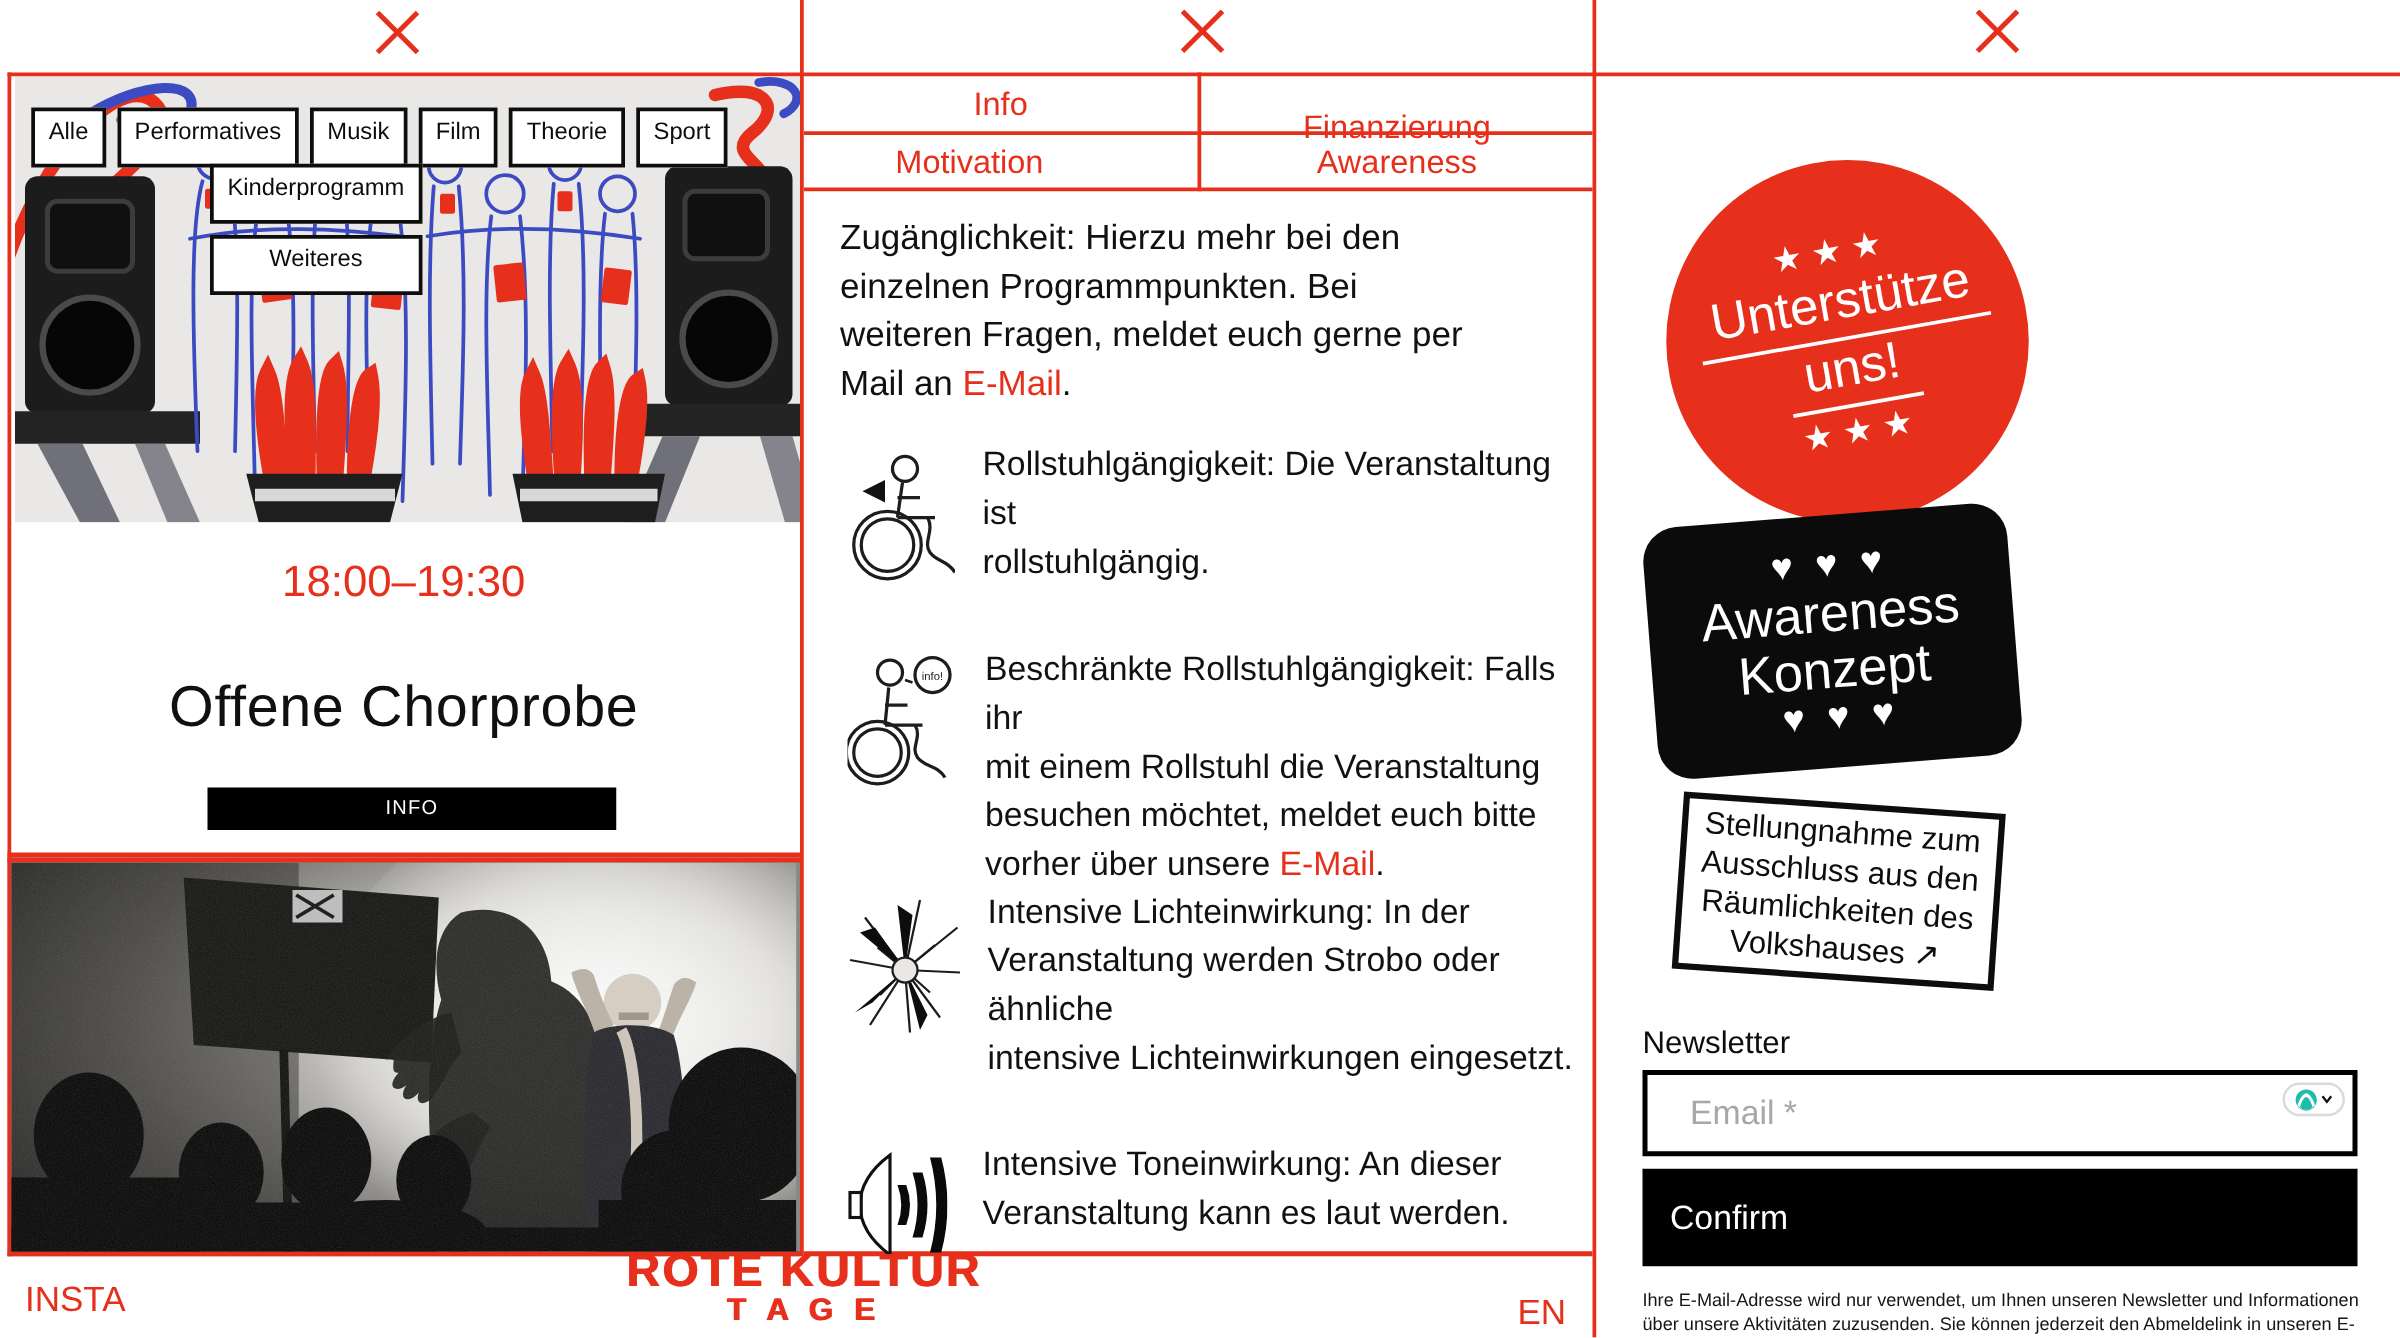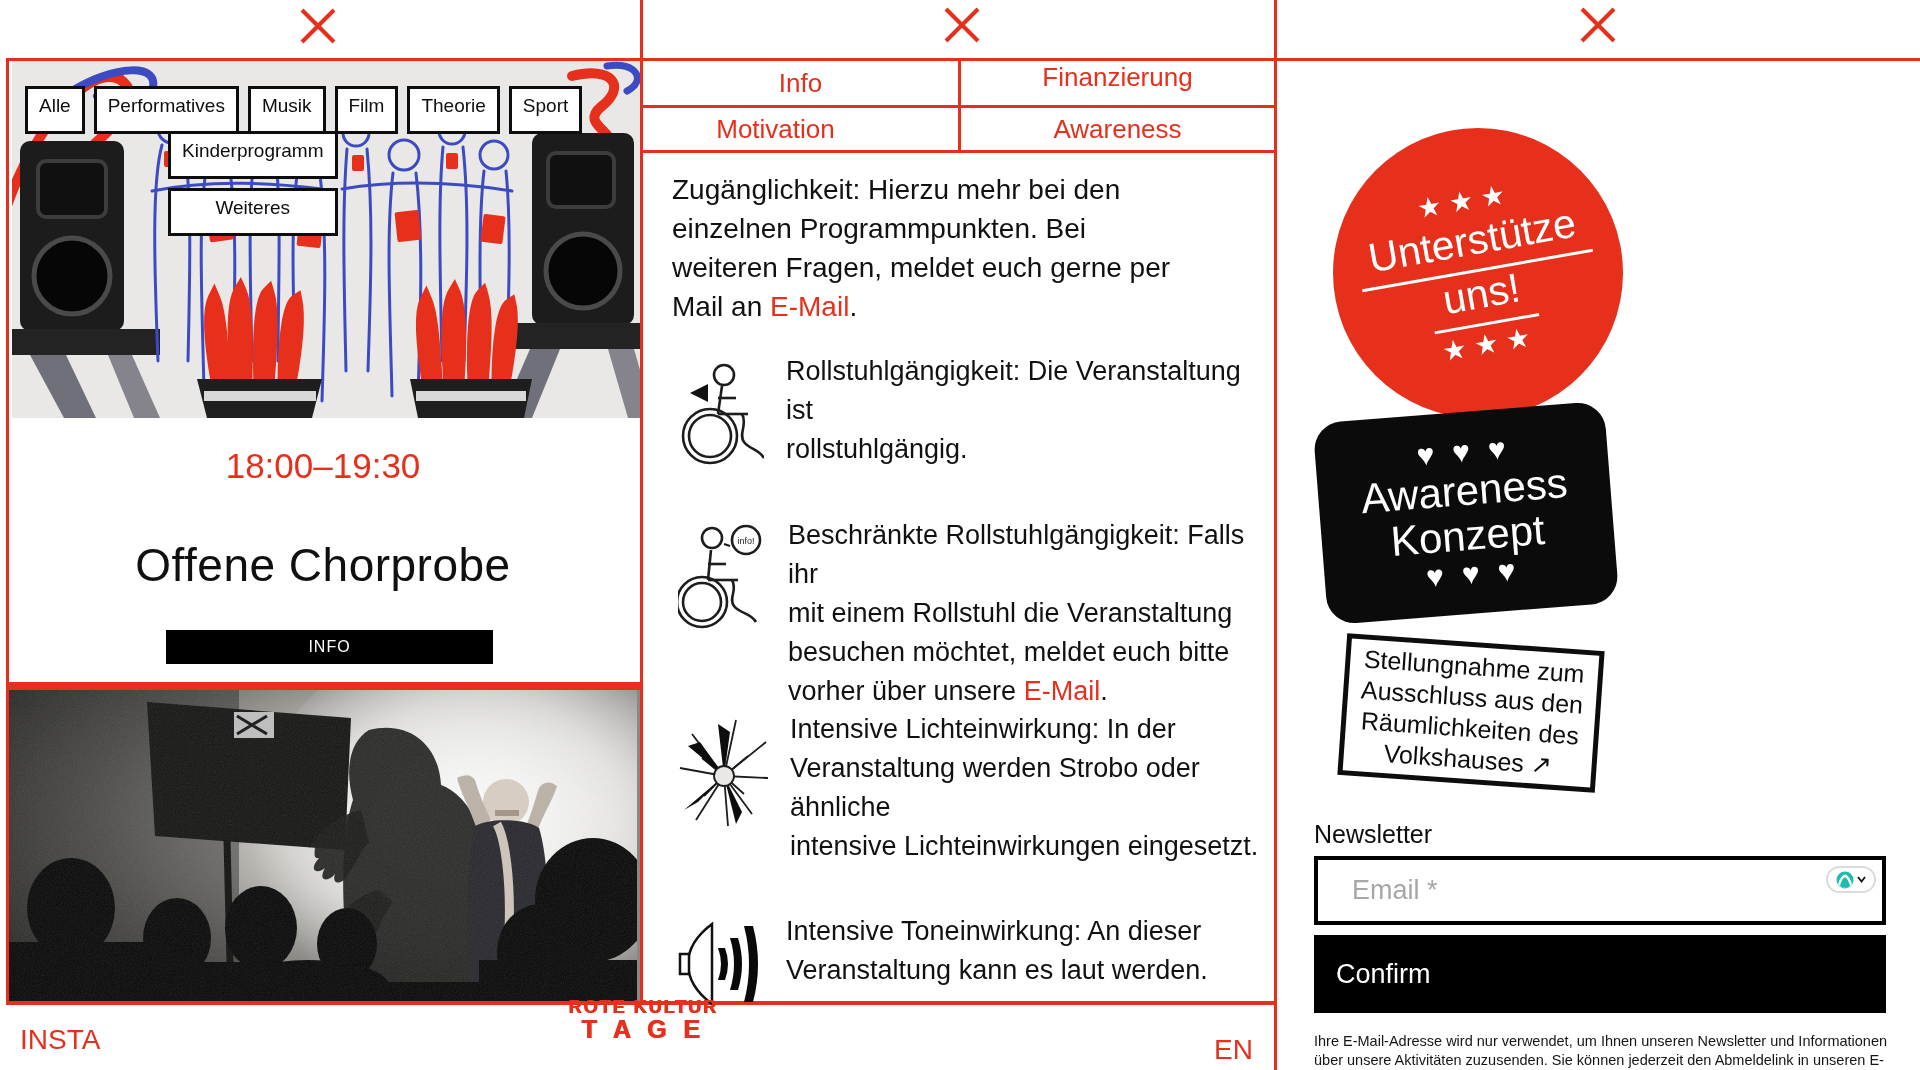--- a/index.html
+++ b/index.html
@@ -87,21 +87,21 @@
   .disclaimer{position:absolute;left:1314px;top:1032px;width:578px;font-size:14.5px;
     line-height:19px;color:#151515;white-space:pre-line;z-index:12;}
 
   
   .footer-insta{position:absolute;left:20px;top:1024px;font-size:28px;color:var(--red);
     z-index:12;cursor:pointer;}
   .footer-en{position:absolute;left:1214px;top:1034px;font-size:28px;color:var(--red);
     z-index:12;cursor:pointer;}
   .footer-logo{position:absolute;left:643px;top:998px;transform:translateX(-50%);
     text-align:center;color:var(--red);font-weight:700;z-index:12;cursor:pointer;}
-  .logo-l1{font-size:18px;letter-spacing:2px;line-height:1;
+  .logo-l1{font-size:37px;letter-spacing:2px;line-height:1;
     text-shadow:1px 0 0 currentColor;}
   .logo-l2{font-size:25px;letter-spacing:5px;line-height:1.05;
     text-shadow:1px 0 0 currentColor;}
 </style>
 </head>
 <body>
 
 <div class="page">
 
   <div class="hline" style="left:6px;top:58px;width:1914px;height:3px;"></div>
@@ -276,21 +276,21 @@
   </section>
 
   <section class="mid-box"></section>
   <div class="hline" style="left:643px;top:105px;width:631px;height:3px;"></div>
   <div class="hline" style="left:643px;top:150px;width:631px;height:3px;"></div>
   <div class="vline" style="left:958px;top:58px;width:3px;height:95px;"></div>
 
   <div class="tab-cell" style="left:643px;top:61px;width:315px;height:44px;">
     <span>Info</span>
   </div>
-  <div class="tab-cell" style="left:961px;top:55px;width:313px;height:44px;">
+  <div class="tab-cell" style="left:961px;top:79px;width:313px;height:44px;">
     <span>Finanzierung</span>
   </div>
   <div class="tab-cell" style="left:643px;top:108px;width:265px;height:42px;">
     <span>Motivation</span>
   </div>
   <div class="tab-cell" style="left:961px;top:108px;width:313px;height:42px;">
     <span>Awareness</span>
   </div>
 
   <p class="mid-par"><span>Zugänglichkeit: Hierzu mehr bei den

